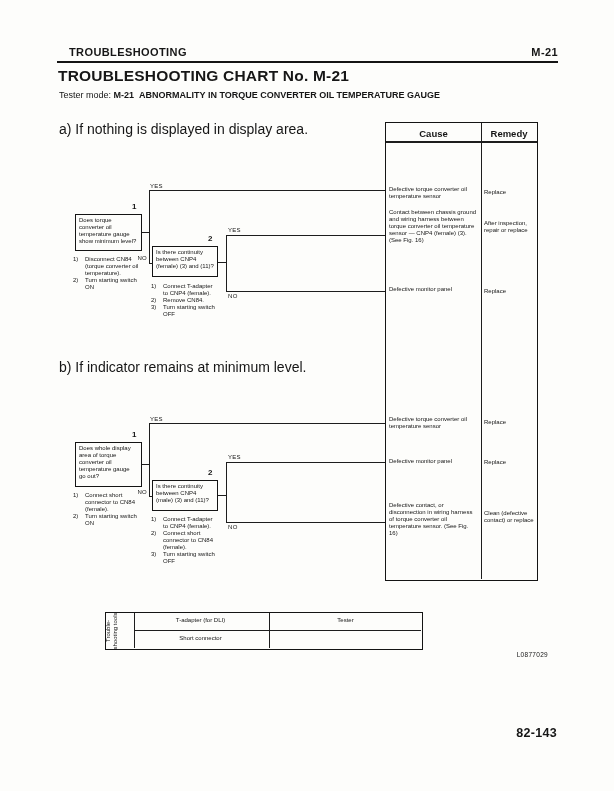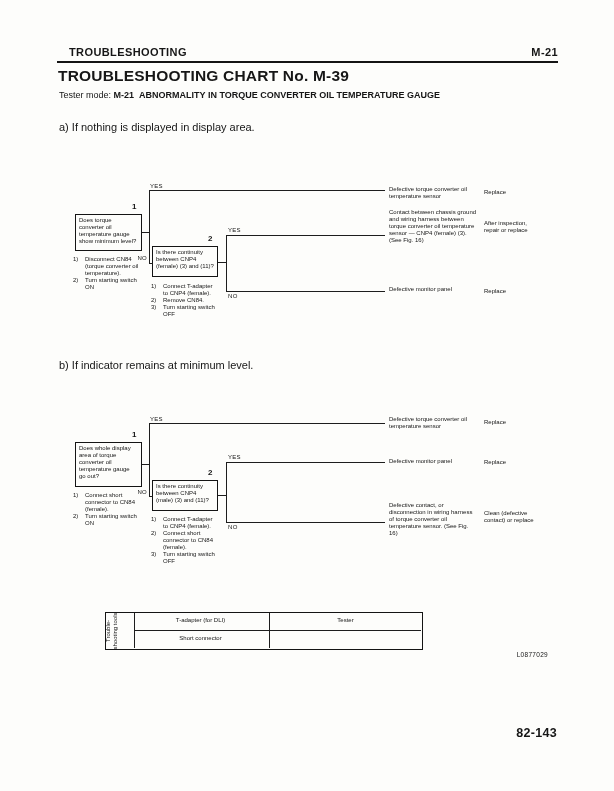--- a/index.html
+++ b/index.html
@@ -14,21 +14,21 @@
   .vline { position:absolute; background:#1d1d1d; width:1px; }
 
   
   .run-head { top:46px; font-weight:bold; font-size:11px; letter-spacing:.4px; }
   .rule { left:57px; top:61px; width:501px; height:2px; background:#141414; }
   .doc-title { left:58px; top:67px; font-size:15.5px; font-weight:bold; letter-spacing:.2px; }
   .failure-line { left:59px; top:90px; font-size:9px; }
   .failure-line b { font-weight:bold; }
 
   
-  .sec-head { left:59px; font-size:11px; }
+  .sec-head { left:59px; font-size:14px; }
 
   
   .cr-table { left:385px; top:122px; width:153px; height:459px; border:1.5px solid #141414; box-sizing:border-box; }
   .cr-head { position:absolute; top:5px; font-weight:bold; font-size:9.5px; text-align:center; }
   .cell { position:absolute; font-size:6px; line-height:7px; }
   .cause-cell { left:389px; width:89px; }
   .remedy-cell { left:484px; width:51px; }
 
   
   .fbox {
@@ -55,30 +55,36 @@
 </style>
 </head>
 <body>
 
 <div class="page">
 
   <div class="abs run-head" style="left:69px;">TROUBLESHOOTING</div>
   <div class="abs run-head" style="left:458px; width:100px; text-align:right;">M-21</div>
   <div class="abs rule"></div>
 
-  <div class="abs doc-title">TROUBLESHOOTING CHART No. M-39</div>
+  <div class="abs doc-title">TROUBLESHOOTING CHART No. M-21</div>
   <div class="abs failure-line">
     <span>Tester mode:</span>
     <b>M-21</b>&nbsp;
     <b>ABNORMALITY IN TORQUE CONVERTER OIL TEMPERATURE GAUGE</b>
   </div>
 
   <div class="abs sec-head" style="top:121px;">a) If nothing is displayed in display area.</div>
   <div class="abs sec-head" style="top:359px;">b) If indicator remains at minimum level.</div>
 
+  <div class="abs cr-table">
+    <div class="cr-head" style="left:0; width:95px;">Cause</div>
+    <div class="cr-head" style="left:95px; width:56px;">Remedy</div>
+    <div class="hline" style="left:0; top:18px; width:151px; height:2px;"></div>
+    <div class="vline" style="left:95px; top:0; height:456px;"></div>
+  </div>
 
   <div class="cell cause-cell" style="top:186px;">Defective torque converter oil temperature sensor</div>
   <div class="cell remedy-cell" style="top:189px;">Replace</div>
   <div class="cell cause-cell" style="top:209px;">Contact between chassis ground and wiring harness between torque converter oil temperature sensor — CNP4 (female) (3). (See Fig. 16)</div>
   <div class="cell remedy-cell" style="top:220px;">After inspection, repair or replace</div>
   <div class="cell cause-cell" style="top:286px;">Defective monitor panel</div>
   <div class="cell remedy-cell" style="top:288px;">Replace</div>
 
   <div class="cell cause-cell" style="top:416px;">Defective torque converter oil temperature sensor</div>
   <div class="cell remedy-cell" style="top:419px;">Replace</div>

